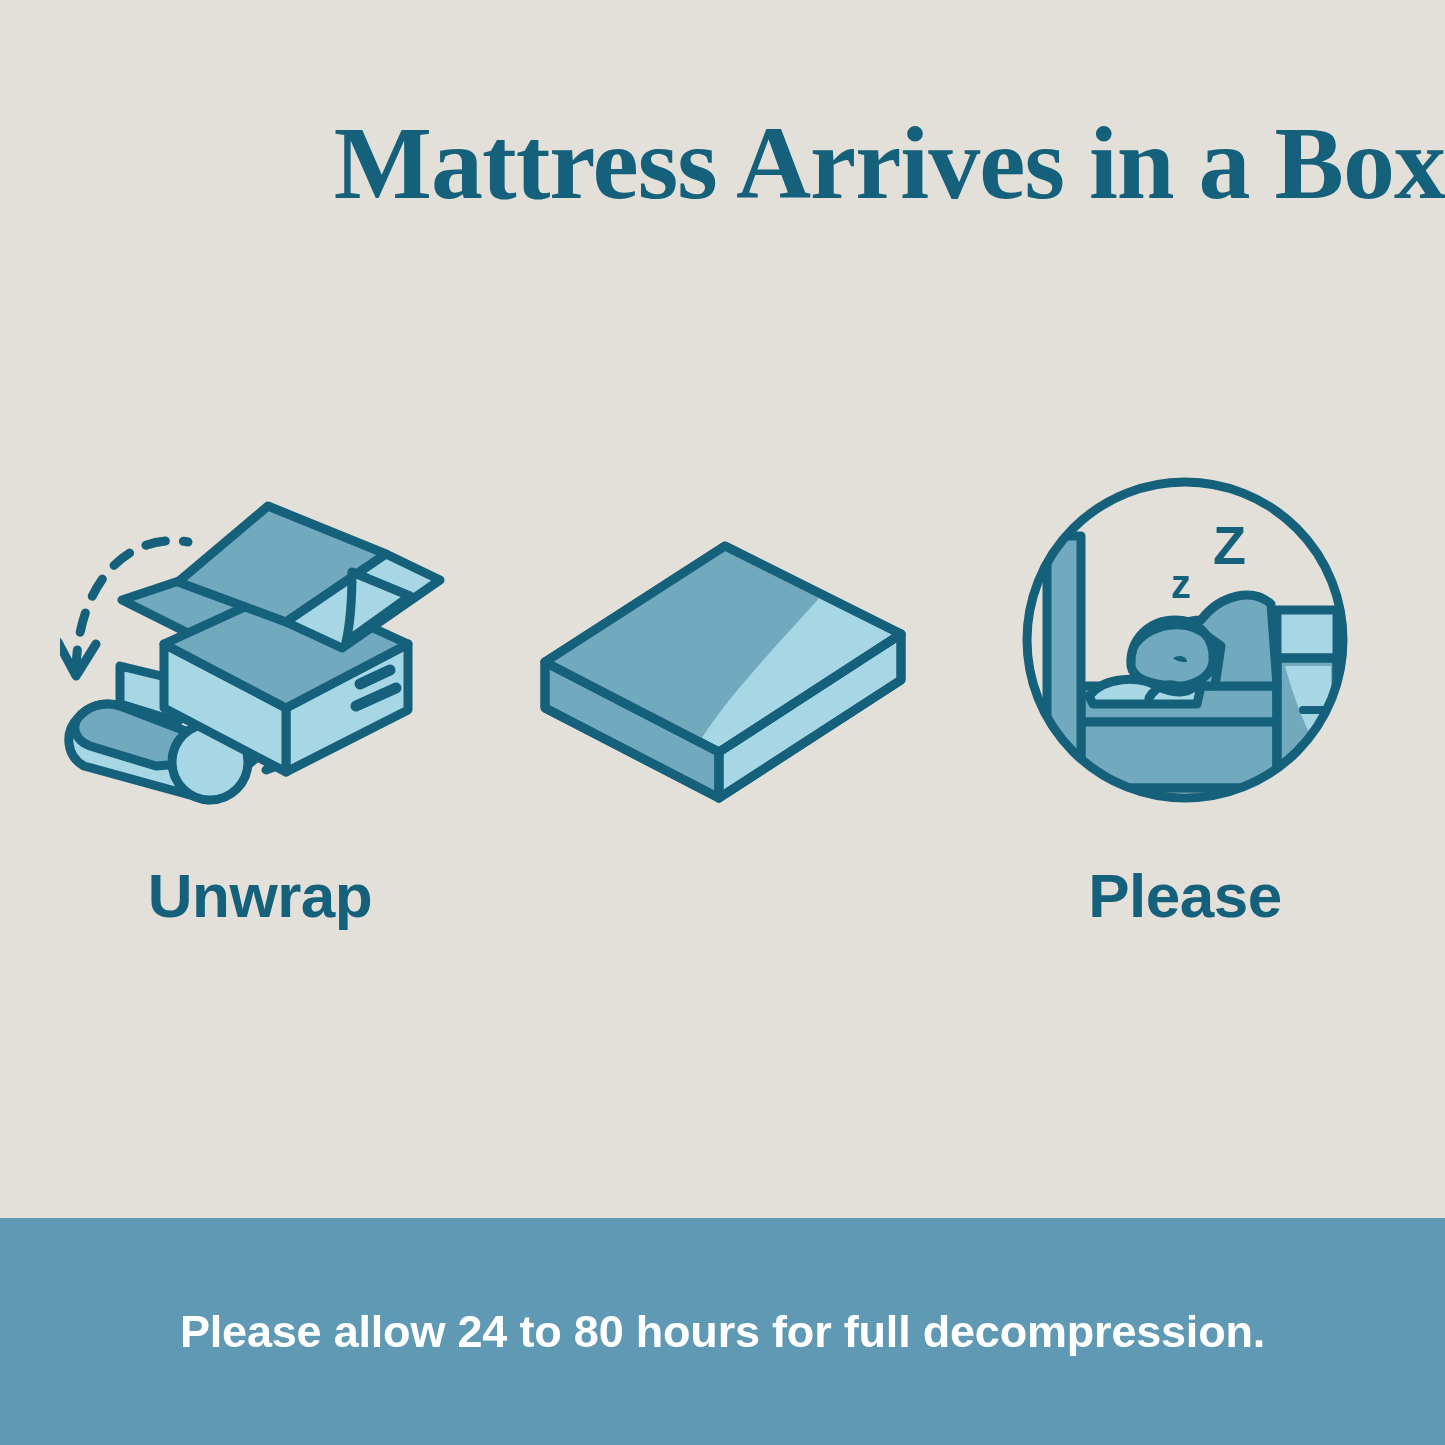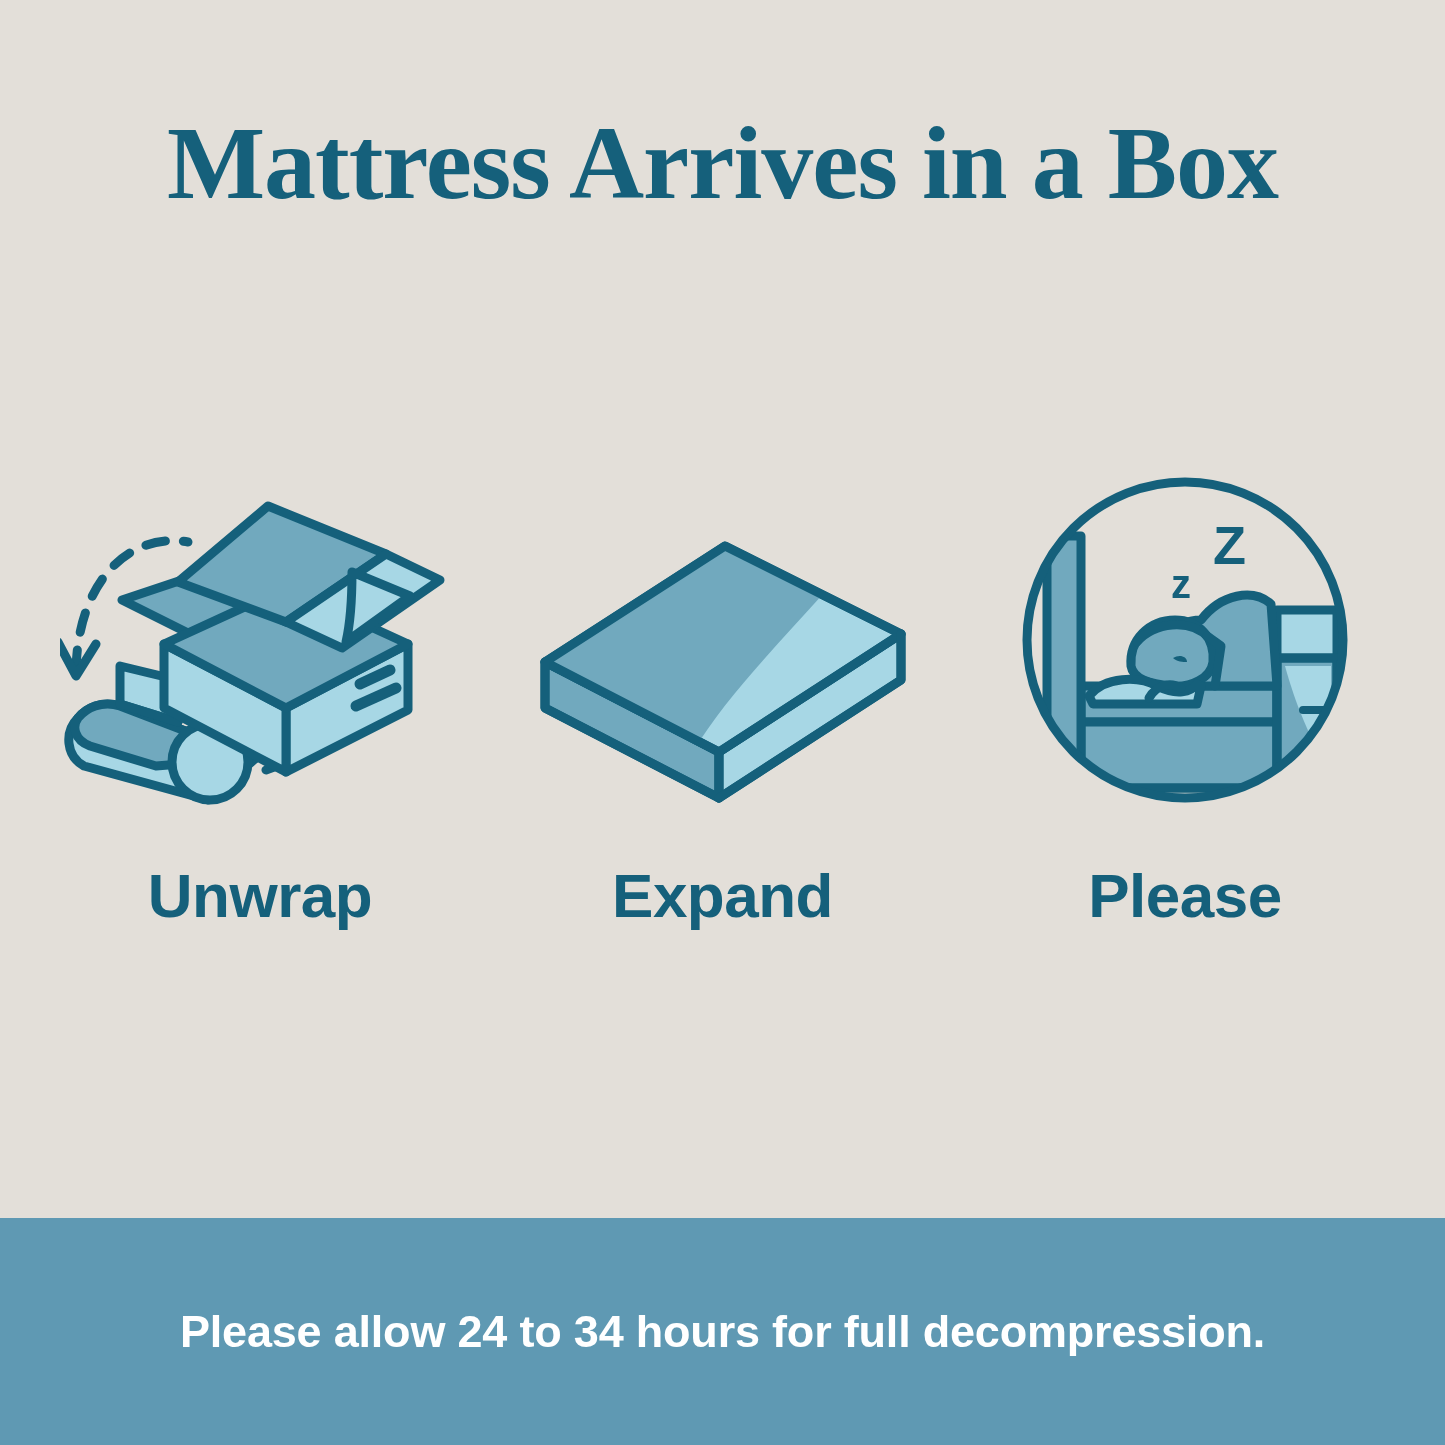--- a/index.html
+++ b/index.html
@@ -20,21 +20,21 @@
     background: #E3DFD9;
     box-sizing: border-box;
   }
 
   
   .title {
     position: absolute;
     top: 108px;
     left: 0;
     width: 1445px;
-    text-align: center;
+    text-align: right;
     font-family: "Liberation Serif", "DejaVu Serif", serif;
     font-weight: bold;
     font-size: 104px;
     line-height: 1.05;
     letter-spacing: -1px;
     color: #15607B;
     white-space: nowrap;
   }
 
   
@@ -174,21 +174,20 @@
             <g clip-path="url(#slabTop)" stroke="none">
               <path d="M22 192 L202 76 L300 124 C 250 180, 190 240, 160 300 L10 230 Z" fill="#71A9BE"></path>
             </g>
 
             <path d="M22 192 L202 76 L378 164 L196 282 Z" fill="none"></path>
             <path d="M22 192 L22 238 L196 328 L196 282" fill="none"></path>
             <path d="M196 328 L378 210 L378 164" fill="none"></path>
           </g>
         </svg>
       </div>
-      <div class="step-label">Expand</div>
     </div>
 
     <div class="step">
       <div class="step-art">
         <svg viewBox="0 0 400 340" xmlns="http://www.w3.org/2000/svg">
           <defs>
             <clipPath id="circClip">
               <circle cx="200" cy="170" r="158"></circle>
             </clipPath>
           </defs>
@@ -240,16 +239,16 @@
 
           <circle cx="200" cy="170" r="158" fill="none" stroke="#15607B" stroke-width="9"></circle>
         </svg>
       </div>
       <div class="step-label">Please</div>
     </div>
 
   </div>
 
   <div class="footer">
-    <div class="footer-text">Please allow 24 to 34 hours for full decompression.</div>
+    <div class="footer-text">Please allow 24 to 80 hours for full decompression.</div>
   </div>
 
 </div>
 
 </body></html>

